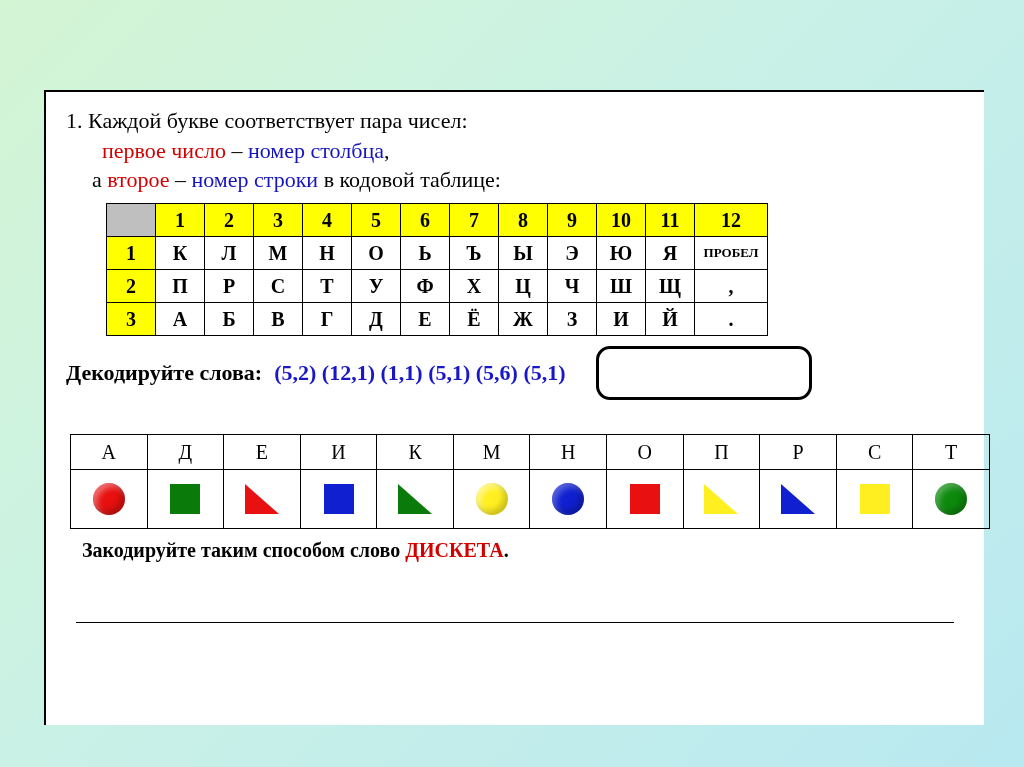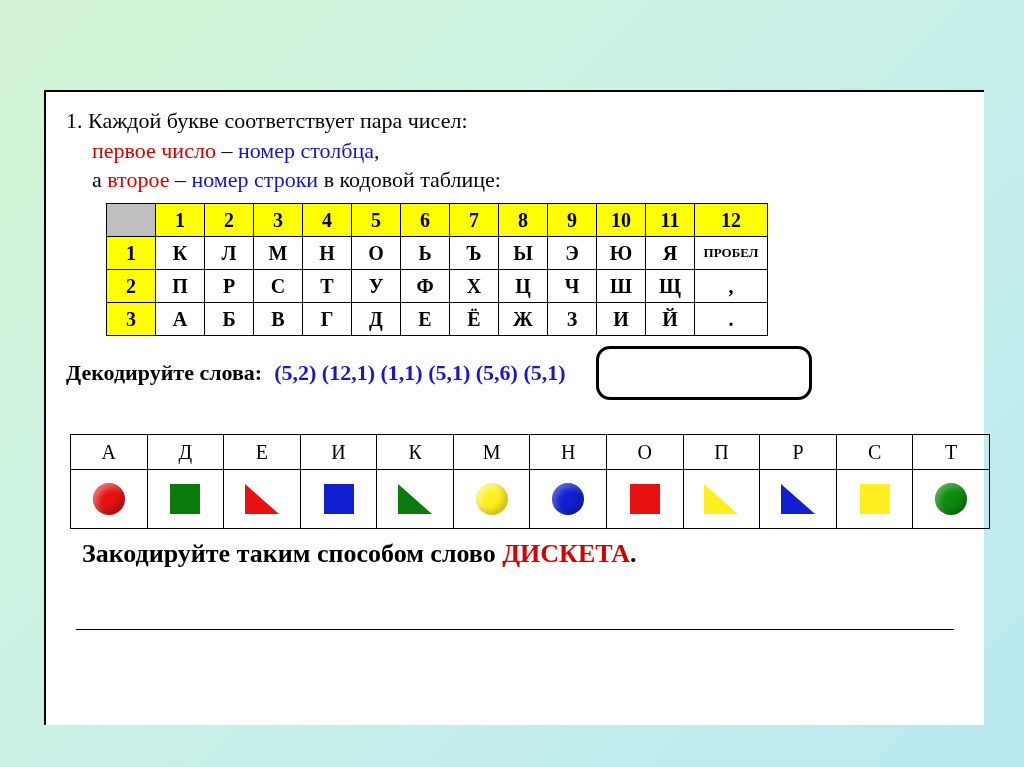--- a/index.html
+++ b/index.html
@@ -93,41 +93,41 @@
   .s-blue  { background:#1020d0; }
   .s-red   { background:#e81010; }
   .s-yellow{ background:#ffef20; }
   .tri { width:0; height:0; display:inline-block; vertical-align:bottom; }
   .tri-red   { border-left:34px solid #e81010; border-top:30px solid transparent; }
   .tri-green { border-left:34px solid #0a7a0a; border-top:30px solid transparent; }
   .tri-yellow{ border-left:34px solid #ffef20; border-top:30px solid transparent; }
   .tri-blue  { border-left:34px solid #1020d0; border-top:30px solid transparent; }
 
   .final {
-    font-size: 26px;
+    font-size: 20px;
     font-weight: bold;
     margin-top: 10px;
     margin-left: 16px;
   }
   .rule {
     border: none;
     border-top: 1px solid #000;
     margin: 60px 10px 0 10px;
   }
 </style>
 </head>
 <body>
 
 <div class="sheet">
 
   <div class="line">
     <span>1.</span>
     <span>Каждой букве соответствует пара чисел:</span>
   </div>
-  <div class="line" style="margin-left:26px">
+  <div class="line" style="margin-left:36px">
     <span class="red">первое число</span><span> – </span><span class="blue">номер столбца</span><span>,</span>
   </div>
   <div class="line" style="margin-left:26px">
     <span>а </span><span class="red">второе</span><span> – </span><span class="blue">номер строки</span><span> в кодовой таблице:</span>
   </div>
 
   <table class="code">
     <tbody>
         <tr>
       <td class="corner"></td>

